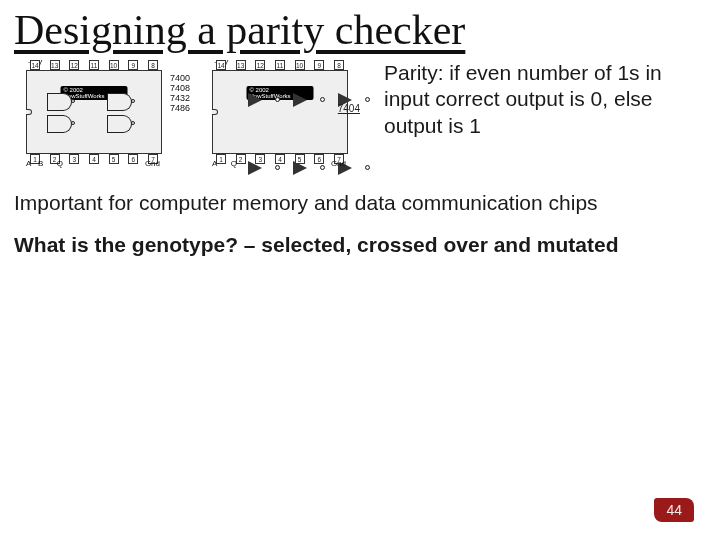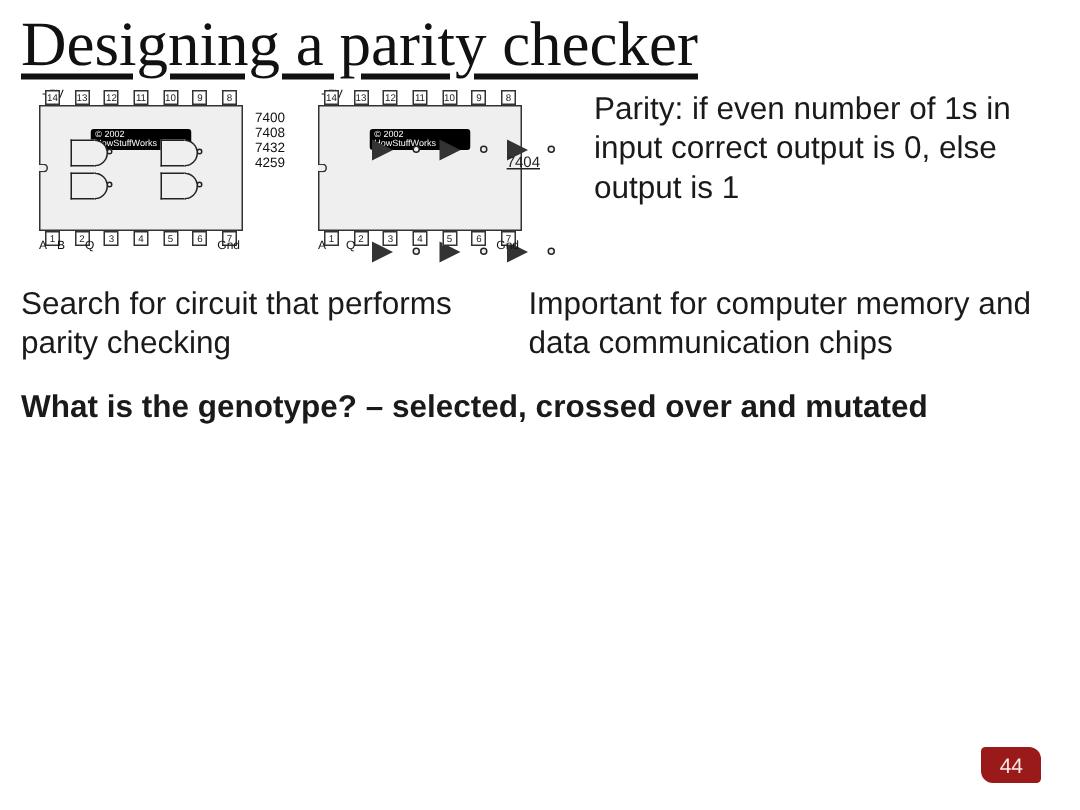--- a/index.html
+++ b/index.html
@@ -18,21 +18,21 @@
   }
   .title {
     font-family: Georgia, 'Times New Roman', serif;
     font-size: 42px;
     font-weight: 400;
     text-decoration: underline;
     text-underline-offset: 6px;
     margin: 0 0 2px 0;
     color: #111;
   }
-  .row-top { display: flex; align-items: flex-start; gap: 20px; }
+  .row-top { display: flex; align-items: flex-start; gap: 8px; }
   .chip-pair { display: flex; gap: 14px; flex: 0 0 auto; }
   .parity-box { flex: 1 1 auto; padding: 4px 4px 4px 4px; font-size: 21px; line-height: 1.25; }
   .row-mid { display: flex; align-items: flex-start; gap: 20px; margin-top: 22px; }
   .search-box { flex: 0 0 46%; font-size: 21px; line-height: 1.25; }
   .important-box { flex: 1 1 auto; font-size: 21px; line-height: 1.25; }
   .body-line { font-size: 21px; line-height: 1.25; margin-top: 16px; font-weight: bold; }
   .page-badge {
     position: absolute;
     right: 26px; bottom: 18px;
     background: #9a1a1a;
@@ -136,21 +136,21 @@
           <div class="pin">3</div>
           <div class="pin">4</div>
           <div class="pin">5</div>
           <div class="pin">6</div>
           <div class="pin">7</div>
         </div>
         <div class="side-list">
           <div>7400</div>
           <div>7408</div>
           <div>7432</div>
-          <div>4259</div>
+          <div>7486</div>
         </div>
         <span class="corner-lbl bl">
           <span>A</span>&nbsp;&nbsp;
           <span>B</span>&nbsp;&nbsp;&nbsp;&nbsp;&nbsp;
           <span>Q</span>
         </span>
         <span class="corner-lbl br">Gnd</span>
       </div>
 
       <div class="chip">
@@ -208,21 +208,20 @@
         </span>
         <span class="corner-lbl br">Gnd</span>
       </div>
 
     </div>
 
     <div class="parity-box">Parity: if even number of 1s in input correct output is 0, else output is 1</div>
   </div>
 
   <div class="row-mid">
-    <div class="search-box">Search for circuit that performs parity checking</div>
     <div class="important-box">Important for computer memory and data communication chips</div>
   </div>
 
   <div class="body-line">What is the genotype? – selected, crossed over and mutated</div>
 
   <div class="page-badge">44</div>
 
 </div>
 
 </body></html>

